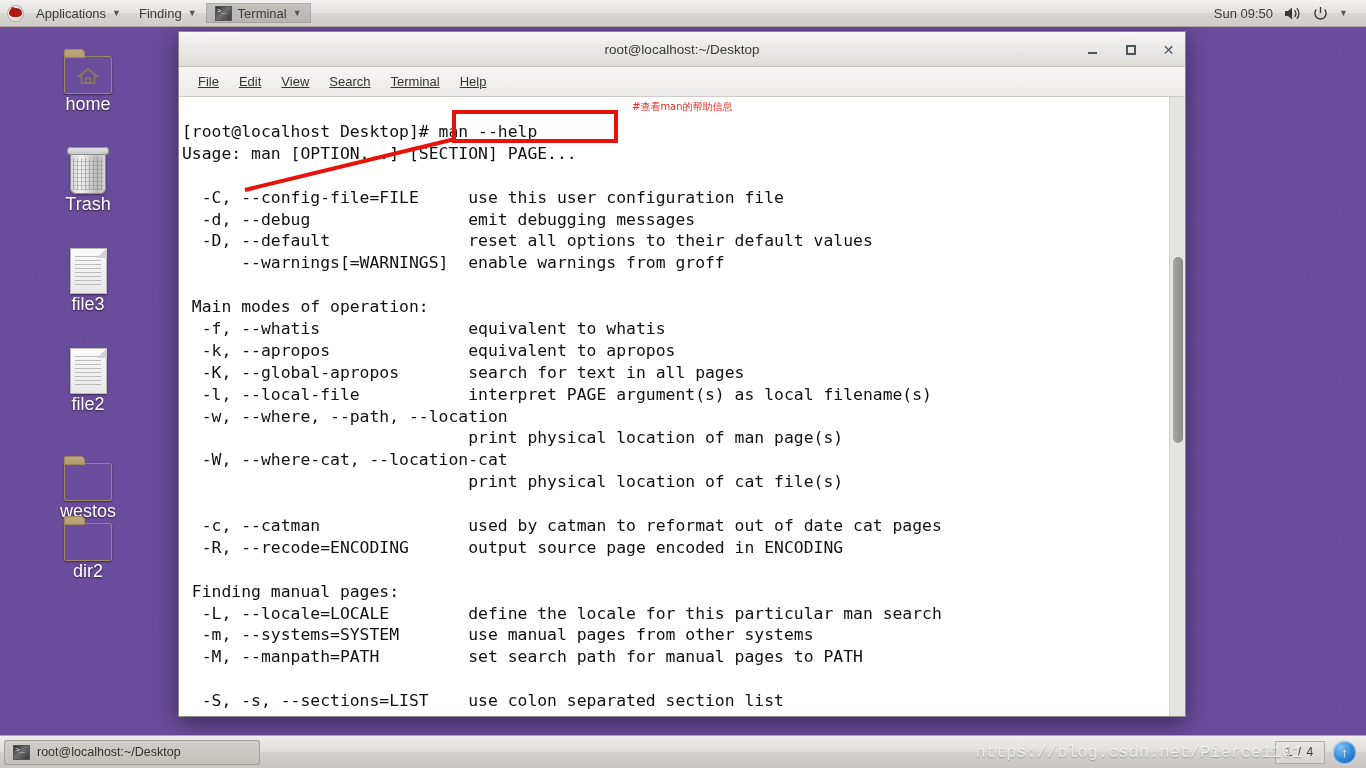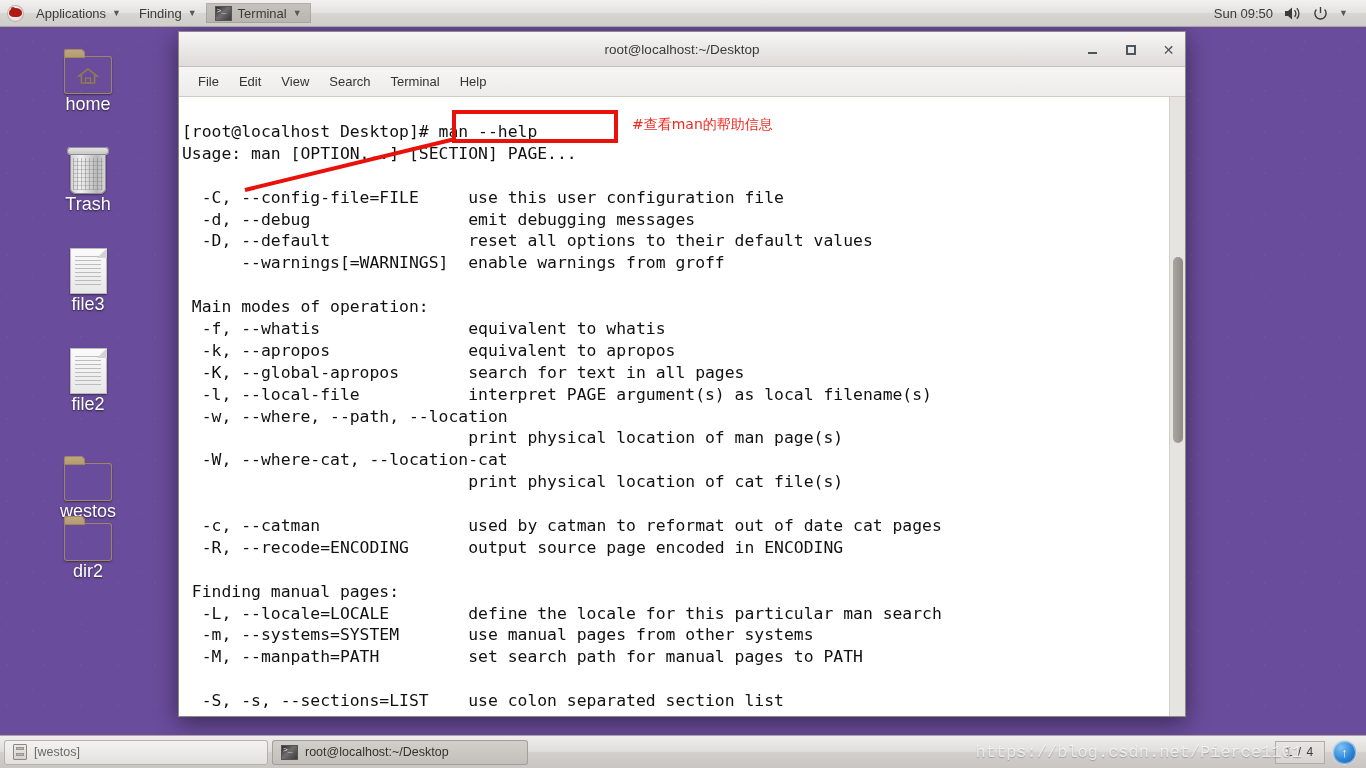--- a/index.html
+++ b/index.html
@@ -156,21 +156,21 @@
   }
   .win-btn .min-bar { width: 9px; height: 2px; background: #4d5562; margin-top: 7px; }
   .win-btn .max-sq { width: 10px; height: 10px; border: 2px solid #4d5562; }
   #menubar {
     height: 30px; flex: none;
     background: linear-gradient(to bottom,#f6f5f4,#eeecea);
     border-bottom: 1px solid #cfccc8;
     display: flex; align-items: center; padding-left: 10px; gap: 2px;
   }
   .menu-item {
-    font-size: 13px; color: #35342f; padding: 4px 9px; cursor: default; border-radius: 2px;
+    font-size: 13px; color: #35342f; padding: 4px 9px; cursor: default; border-radius: 2px; text-decoration: underline;
   }
   #term-body {
     flex: 1; position: relative; background: #ffffff; overflow: hidden; display: flex;
   }
   #term-screen {
     flex: 1; position: relative;
     padding: 24px 0 0 3px;
     font-family: "DejaVu Sans Mono", "Liberation Mono", monospace;
     font-size: 16.4px;
     line-height: 21.9px;
@@ -191,22 +191,22 @@
     border-radius: 5px;
   }
 
   
   #annotation-layer { position: absolute; left: 0; top: 0; width: 1366px; height: 768px; z-index: 30; pointer-events: none; }
   #red-box {
     position: absolute; left: 452px; top: 110px; width: 166px; height: 33px;
     border: 4px solid #e8120a;
   }
   #annotation-text {
-    position: absolute; left: 632px; top: 116px;
-    color: #ef2a20; font-size: 14px;
+    position: absolute; left: 632px; top: 100px;
+    color: #ef2a20; font-size: 10px;
     font-family: "DejaVu Sans", sans-serif; white-space: nowrap;
   }
 
   
   #taskbar {
     position: absolute; left: 0; bottom: 0; width: 1366px; height: 33px;
     background: linear-gradient(to bottom,#f0eeec 0%,#e0dedb 48%,#d2d0cd 52%,#c8c5c2 100%);
     border-top: 1px solid #a9a6a2;
     display: flex; align-items: center; gap: 4px; padding: 0 4px;
     z-index: 40; font-size: 12.5px; color: #34332f;
@@ -407,27 +407,20 @@
 
 <div id="annotation-layer">
   <svg width="1366" height="768" style="position:absolute;left:0;top:0;">
     <line x1="245" y1="190" x2="455" y2="139" stroke="#e8120a" stroke-width="4"></line>
   </svg>
   <div id="red-box"></div>
   <div id="annotation-text">#查看man的帮助信息</div>
 </div>
 
 <div id="taskbar">
-  <div class="task-btn inactive">
-    <span class="drawer-ico">
-        <i></i>
-        <i></i>
-      </span>
-    <span>[westos]</span>
-  </div>
   <div class="task-btn active">
     <span class="term-mini"></span>
     <span>root@localhost:~/Desktop</span>
   </div>
 
   <div id="taskbar-right">
     <div id="workspace-switcher">1 / 4</div>
     <div id="update-icon">↑</div>
   </div>
 </div>

